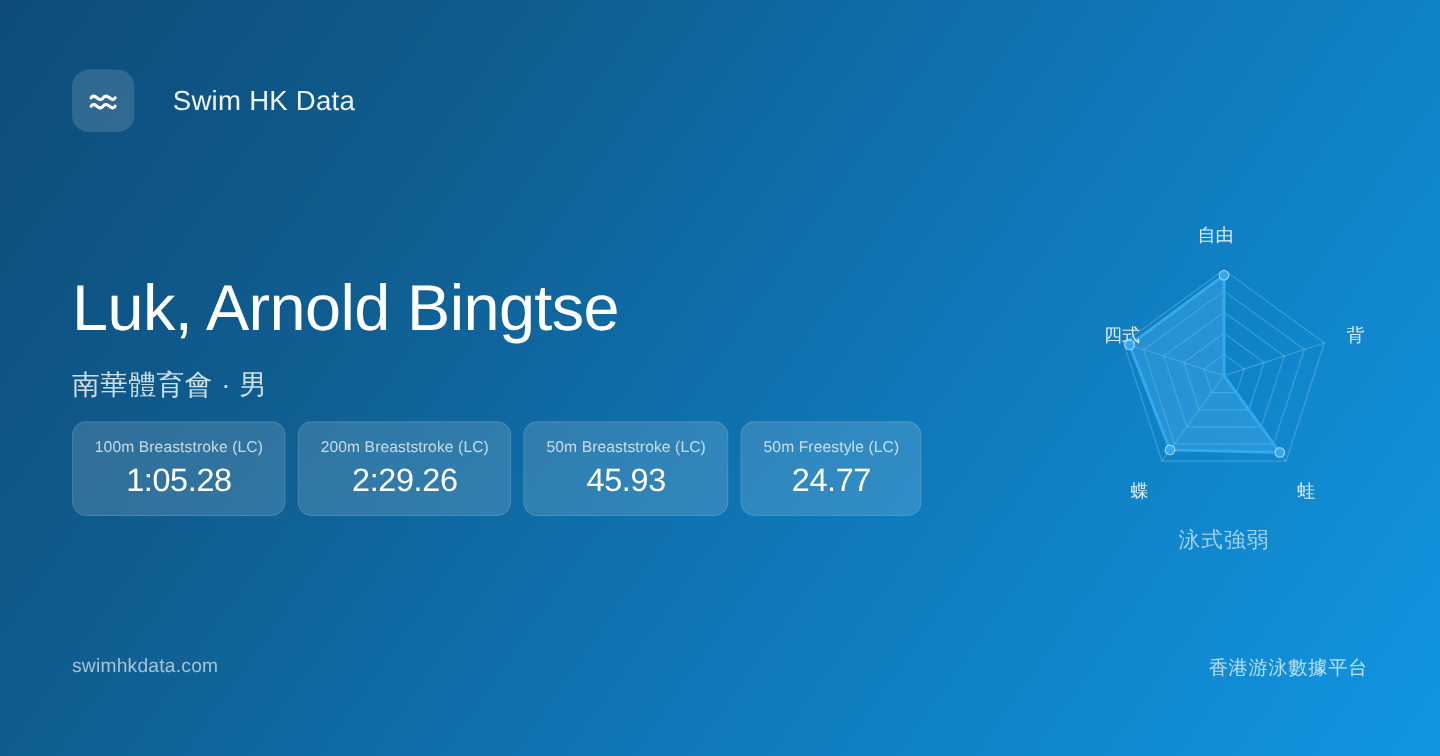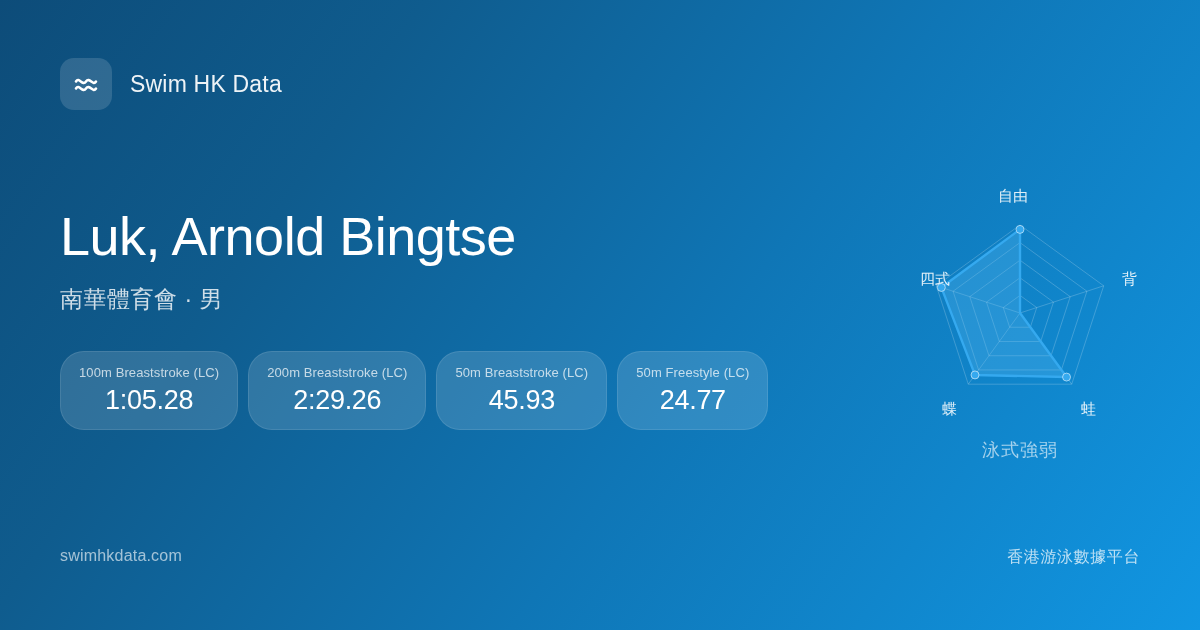--- a/index.html
+++ b/index.html
@@ -8,53 +8,53 @@
     font-family: "Liberation Sans", "DejaVu Sans", sans-serif;
     background: linear-gradient(125deg, #0d4c79 0%, #0f5c8e 26%, #0f76b6 58%, #1196e2 100%);
     position: relative;
     color: #ffffff;
   }
   .canvas { position:absolute; inset:0; }
 
   
   .brand {
     position:absolute; left:60px; top:58px;
-    display:flex; align-items:center; gap:18px;
+    display:flex; align-items:center; gap:32px;
   }
   .brand-badge {
     width:52px; height:52px; border-radius:14px;
     background: rgba(255,255,255,0.14);
     display:flex; align-items:center; justify-content:center;
   }
   .brand-badge svg { display:block; }
   .brand-name {
     font-size:23px; font-weight:400; letter-spacing:0.2px;
     color:rgba(255,255,255,0.93);
   }
 
   
-  .hero { position:absolute; left:60px; top:206px; }
+  .hero { position:absolute; left:60px; top:227px; }
   .hero-title {
     font-size:54px; font-weight:400; letter-spacing:-0.5px;
     line-height:1.12; color:#ffffff; white-space:nowrap;
   }
   .hero-sub {
     margin-top:18px;
     font-size:23px; font-weight:400; letter-spacing:0.5px;
     color:rgba(255,255,255,0.80);
   }
 
   
   .stats {
     position:absolute; left:60px; top:351px;
     display:flex; gap:10px;
   }
   .stat-card {
     height:79px;
-    border-radius:24px;
+    border-radius:12px;
     background: rgba(255,255,255,0.14);
     border: 1px solid rgba(255,255,255,0.10);
     padding: 13px 18px 0 18px;
     min-width:97px;
   }
   .stat-label {
     font-size:13px; font-weight:400;
     color: rgba(255,255,255,0.72);
     white-space:nowrap; letter-spacing:0.1px;
   }

